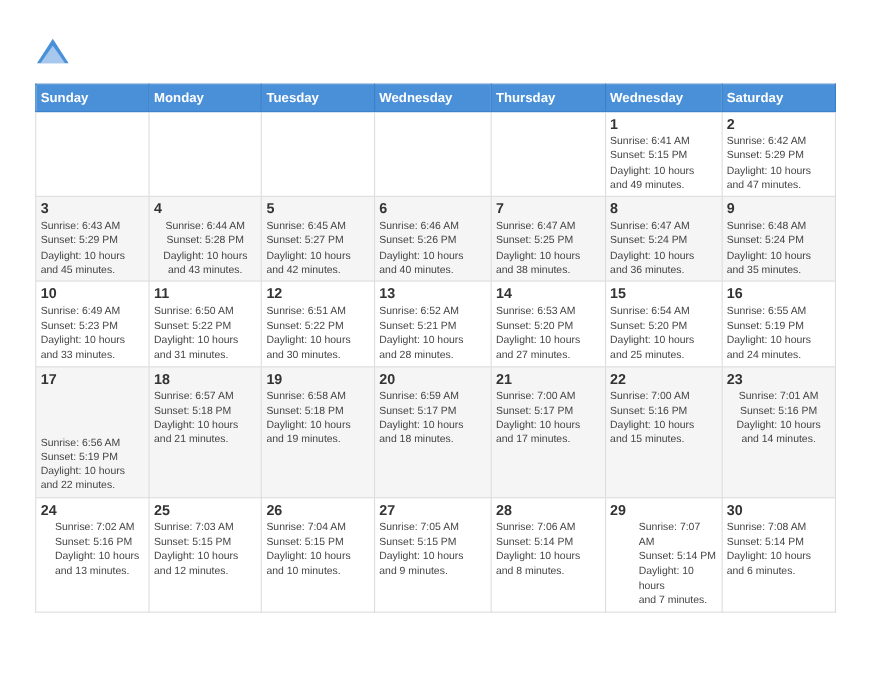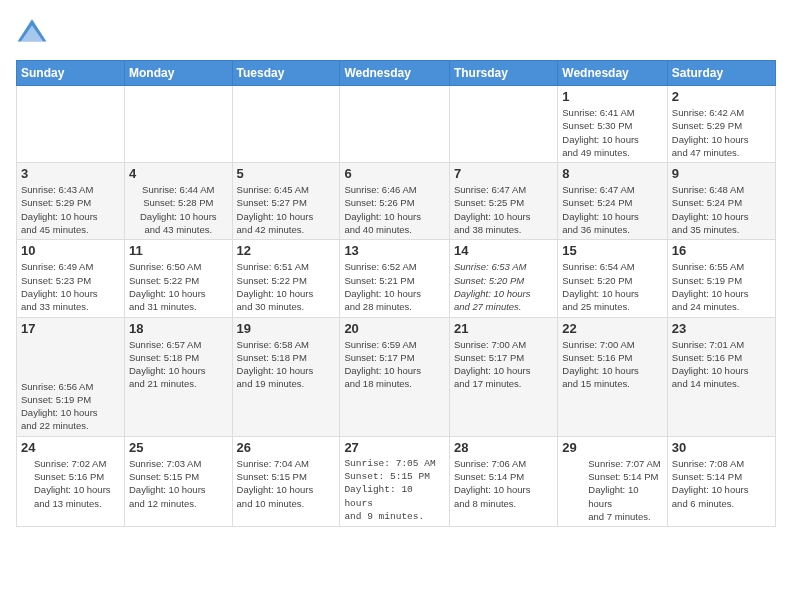--- a/index.html
+++ b/index.html
@@ -5,21 +5,21 @@
     * { margin: 0; padding: 0; box-sizing: border-box; }
     body {
       font-family: Arial, sans-serif;
       background: #fff;
       width: 792px;
       min-height: 612px;
       overflow: hidden;
     }
     .page {
       width: 792px;
-      padding: 16px;
+      padding: 32px;
       background: #fff;
     }
     .header {
       display: flex;
       justify-content: space-between;
       align-items: flex-start;
       margin-bottom: 12px;
     }
     .logo {
       display: flex;
@@ -147,21 +147,21 @@
     <tbody id="calendar-body">
     <tr class="row-1">
           <td class="empty-cell"></td>
           <td class="empty-cell"></td>
           <td class="empty-cell"></td>
           <td class="empty-cell"></td>
           <td class="empty-cell"></td>
           <td>
             <span class="day-num">1</span>
             <div class="day-info" style="white-space: pre-line;">Sunrise: 6:41 AM
-Sunset: 5:30 PM
+Sunset: 5:15 PM
 Daylight: 10 hours
 and 49 minutes.</div>
           </td>
           <td>
             <span class="day-num">2</span>
             <div class="day-info" style="white-space: pre-line;">Sunrise: 6:42 AM
 Sunset: 5:29 PM
 Daylight: 10 hours
 and 47 minutes.</div>
           </td>
@@ -241,21 +241,21 @@
           </td>
           <td>
             <span class="day-num">13</span>
             <div class="day-info" style="white-space: pre-line;">Sunrise: 6:52 AM
 Sunset: 5:21 PM
 Daylight: 10 hours
 and 28 minutes.</div>
           </td>
           <td>
             <span class="day-num">14</span>
-            <div class="day-info" style="white-space: pre-line; font-style: italic;">Sunrise: 6:53 AM
+            <div class="day-info" style="white-space: pre-line;">Sunrise: 6:53 AM
 Sunset: 5:20 PM
 Daylight: 10 hours
 and 27 minutes.</div>
           </td>
           <td>
             <span class="day-num">15</span>
             <div class="day-info" style="white-space: pre-line;">Sunrise: 6:54 AM
 Sunset: 5:20 PM
 Daylight: 10 hours
 and 25 minutes.</div>
@@ -306,21 +306,21 @@
           </td>
           <td>
             <span class="day-num">22</span>
             <div class="day-info" style="white-space: pre-line;">Sunrise: 7:00 AM
 Sunset: 5:16 PM
 Daylight: 10 hours
 and 15 minutes.</div>
           </td>
           <td>
             <span class="day-num">23</span>
-            <div class="day-info" style="white-space: pre-line;">Sunrise: 7:01 AM
+            <div class="day-info" style="white-space: pre-line; text-align: center;">Sunrise: 7:01 AM
 Sunset: 5:16 PM
 Daylight: 10 hours
 and 14 minutes.</div>
           </td>
         </tr>
         <tr class="row-5">
           <td>
             <span class="day-num">24</span>
             <div class="day-info" style="white-space: pre-line; margin-left: 13px;">Sunrise: 7:02 AM
 Sunset: 5:16 PM
@@ -336,21 +336,21 @@
           </td>
           <td>
             <span class="day-num">26</span>
             <div class="day-info" style="white-space: pre-line;">Sunrise: 7:04 AM
 Sunset: 5:15 PM
 Daylight: 10 hours
 and 10 minutes.</div>
           </td>
           <td>
             <span class="day-num">27</span>
-            <div class="day-info" style="white-space: pre-line; font-family: Liberation Mono, monospace;">Sunrise: 7:05 AM
+            <div class="day-info" style="white-space: pre-line;">Sunrise: 7:05 AM
 Sunset: 5:15 PM
 Daylight: 10 hours
 and 9 minutes.</div>
           </td>
           <td>
             <span class="day-num">28</span>
             <div class="day-info" style="white-space: pre-line;">Sunrise: 7:06 AM
 Sunset: 5:14 PM
 Daylight: 10 hours
 and 8 minutes.</div>

